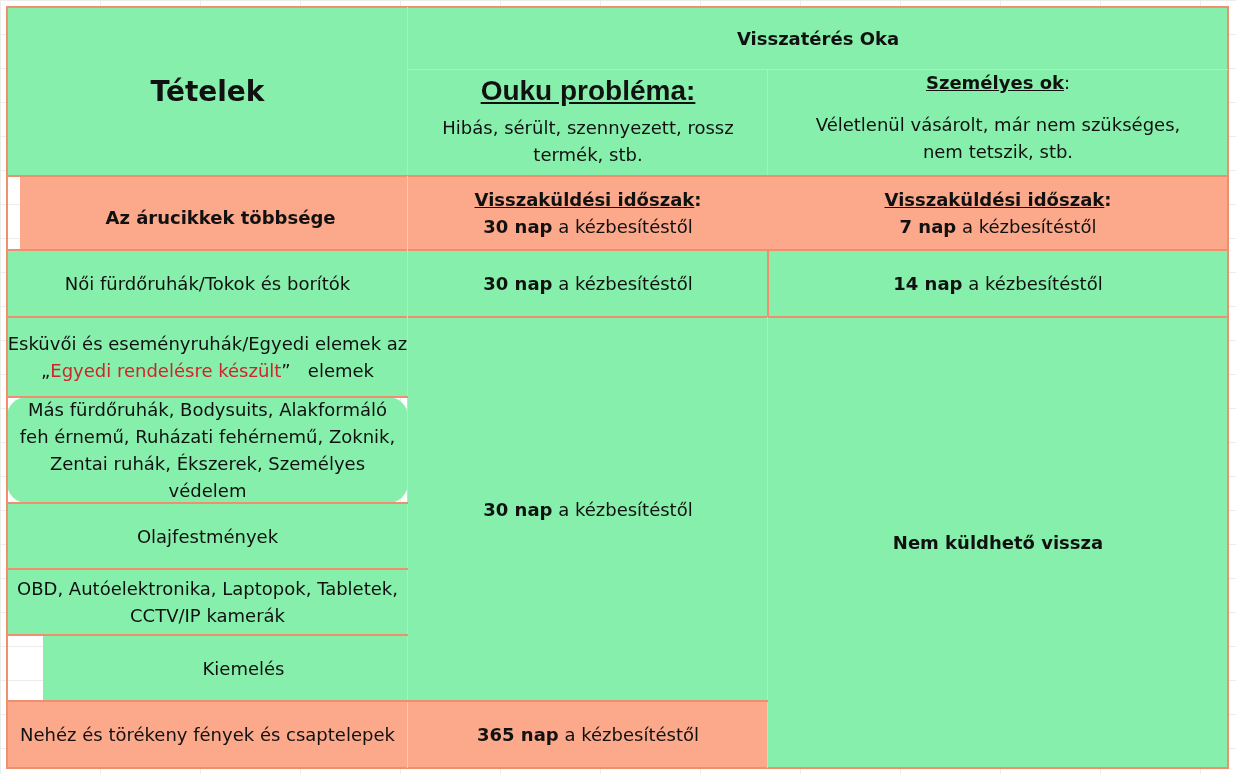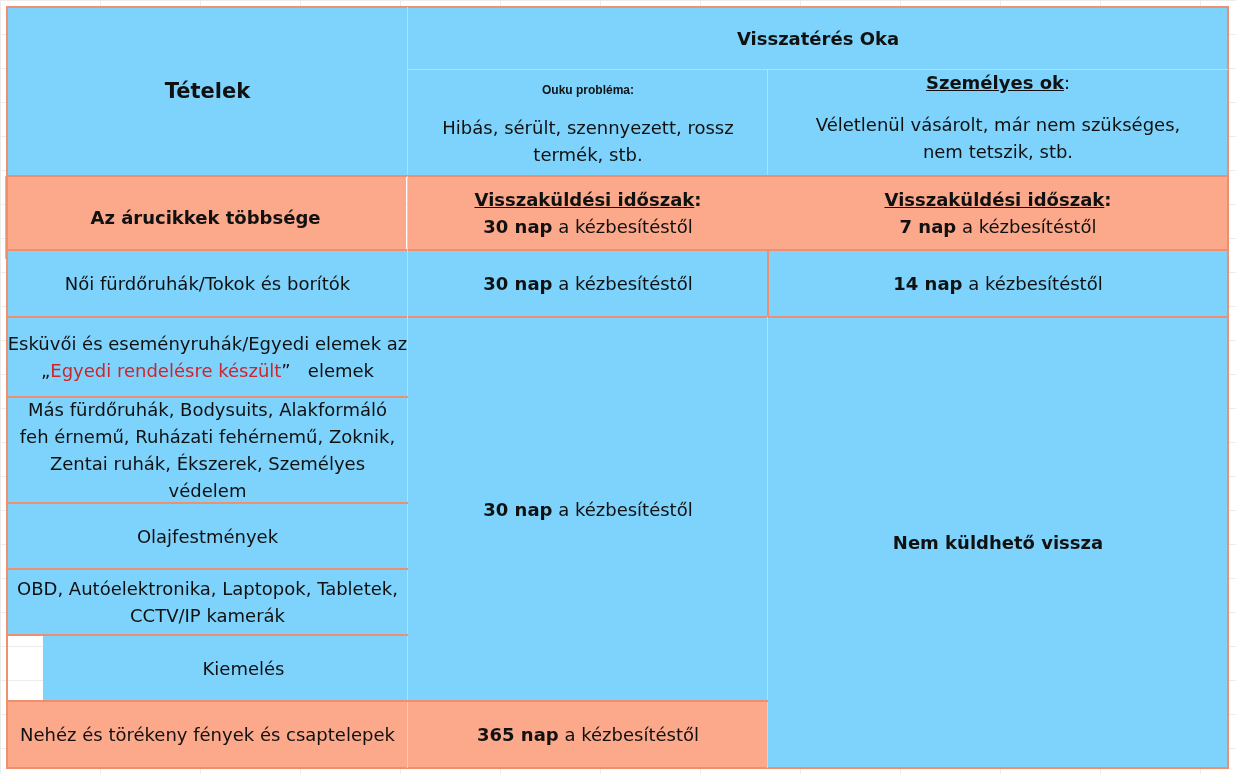--- a/index.html
+++ b/index.html
@@ -5,31 +5,31 @@
   html, body { margin:0; padding:0; background:#ffffff; }
   body { width:1236px; height:774px; position:relative; overflow:hidden;
          font-family:"DejaVu Sans","Liberation Sans",sans-serif; color:#111; }
   .grid-bg { position:absolute; inset:0;
     background-image:
       linear-gradient(to right, #ececec 1px, transparent 1px),
       linear-gradient(to bottom, #ececec 1px, transparent 1px);
     background-size: 100px 34px; }
   .cell { position:absolute; box-sizing:border-box; display:flex; flex-direction:column;
           align-items:center; justify-content:center; text-align:center;
-          background:#7dd3fc; font-size:18px; line-height:27px; }
+          background:#86efac; font-size:18px; line-height:27px; }
   .peach { background:#fba88b; }
   .b { font-weight:bold; }
   .u { text-decoration:underline; }
   .red { color:#d0242b; }
   .hline { position:absolute; height:2px; background:#ee8f6f; }
   .vline { position:absolute; width:2px; background:#ee8f6f; }
   .thin-h { position:absolute; height:1px; background:#f3c9b8; }
   .thin-v { position:absolute; width:1px; background:#f3c9b8; }
-  .title-big { font-size:21px; font-weight:bold; }
-  .ouku { font-family:"Liberation Sans",sans-serif; font-weight:bold; font-size:12px; }
+  .title-big { font-size:28px; font-weight:bold; }
+  .ouku { font-family:"Liberation Sans",sans-serif; font-weight:bold; font-size:28px; text-decoration:underline; }
 </style>
 </head>
 <body>
 
 <div class="grid-bg"></div>
 
 <div class="cell" style="left:7px;top:7px;width:401px;height:169px;">
   <span class="title-big">Tételek</span>
 </div>
 
@@ -40,21 +40,21 @@
 <div class="cell" style="left:408px;top:69px;width:360px;height:107px;justify-content:flex-start;padding-top:8px;">
   <span class="ouku">Ouku probléma:</span>
   <span style="margin-top:10px;padding:0 6px;">Hibás, sérült, szennyezett, rossz termék, stb.</span>
 </div>
 
 <div class="cell" style="left:768px;top:69px;width:460px;height:107px;justify-content:flex-start;padding-top:0px;">
   <span><span class="b u">Személyes ok</span><span>:</span></span>
   <span style="margin-top:15px;padding:0 30px;">Véletlenül vásárolt, már nem szükséges, nem tetszik, stb.</span>
 </div>
 
-<div class="cell peach" style="left:5px;top:176px;width:401px;height:83px;">
+<div class="cell peach" style="left:20px;top:176px;width:401px;height:83px;">
   <span class="b">Az árucikkek többsége</span>
 </div>
 <div class="cell peach" style="left:408px;top:176px;width:360px;height:74px;">
   <span><span class="b u">Visszaküldési időszak</span><span class="b">:</span></span>
   <span><span class="b">30 nap</span><span> a kézbesítéstől</span></span>
 </div>
 <div class="cell peach" style="left:768px;top:176px;width:460px;height:74px;">
   <span><span class="b u">Visszaküldési időszak</span><span class="b">:</span></span>
   <span><span class="b">7 nap</span><span> a kézbesítéstől</span></span>
 </div>
@@ -67,21 +67,21 @@
 </div>
 <div class="cell" style="left:768px;top:250px;width:460px;height:67px;">
   <span><span class="b">14 nap</span><span> a kézbesítéstől</span></span>
 </div>
 
 <div class="cell" style="left:7px;top:317px;width:401px;height:80px;">
   <span>Esküvői és eseményruhák/Egyedi elemek az</span>
   <span><span>„</span><span class="red">Egyedi rendelésre készült</span><span>”</span><span style="white-space:pre;">   elemek</span></span>
 </div>
 
-<div class="cell" style="left:7px;top:397px;width:401px;height:106px;padding:0 4px;">
+<div class="cell" style="left:7px;top:397px;width:401px;height:106px;padding:0 4px;border-radius:20px;">
   <span>Más fürdőruhák, Bodysuits, Alakformáló feh érnemű, Ruházati fehérnemű, Zoknik, Zentai ruhák, Ékszerek, Személyes védelem</span>
 </div>
 
 <div class="cell" style="left:7px;top:503px;width:401px;height:66px;">
   <span>Olajfestmények</span>
 </div>
 
 <div class="cell" style="left:7px;top:569px;width:401px;height:66px;padding:0 8px;">
   <span>OBD, Autóelektronika, Laptopok, Tabletek, CCTV/IP kamerák</span>
 </div>

